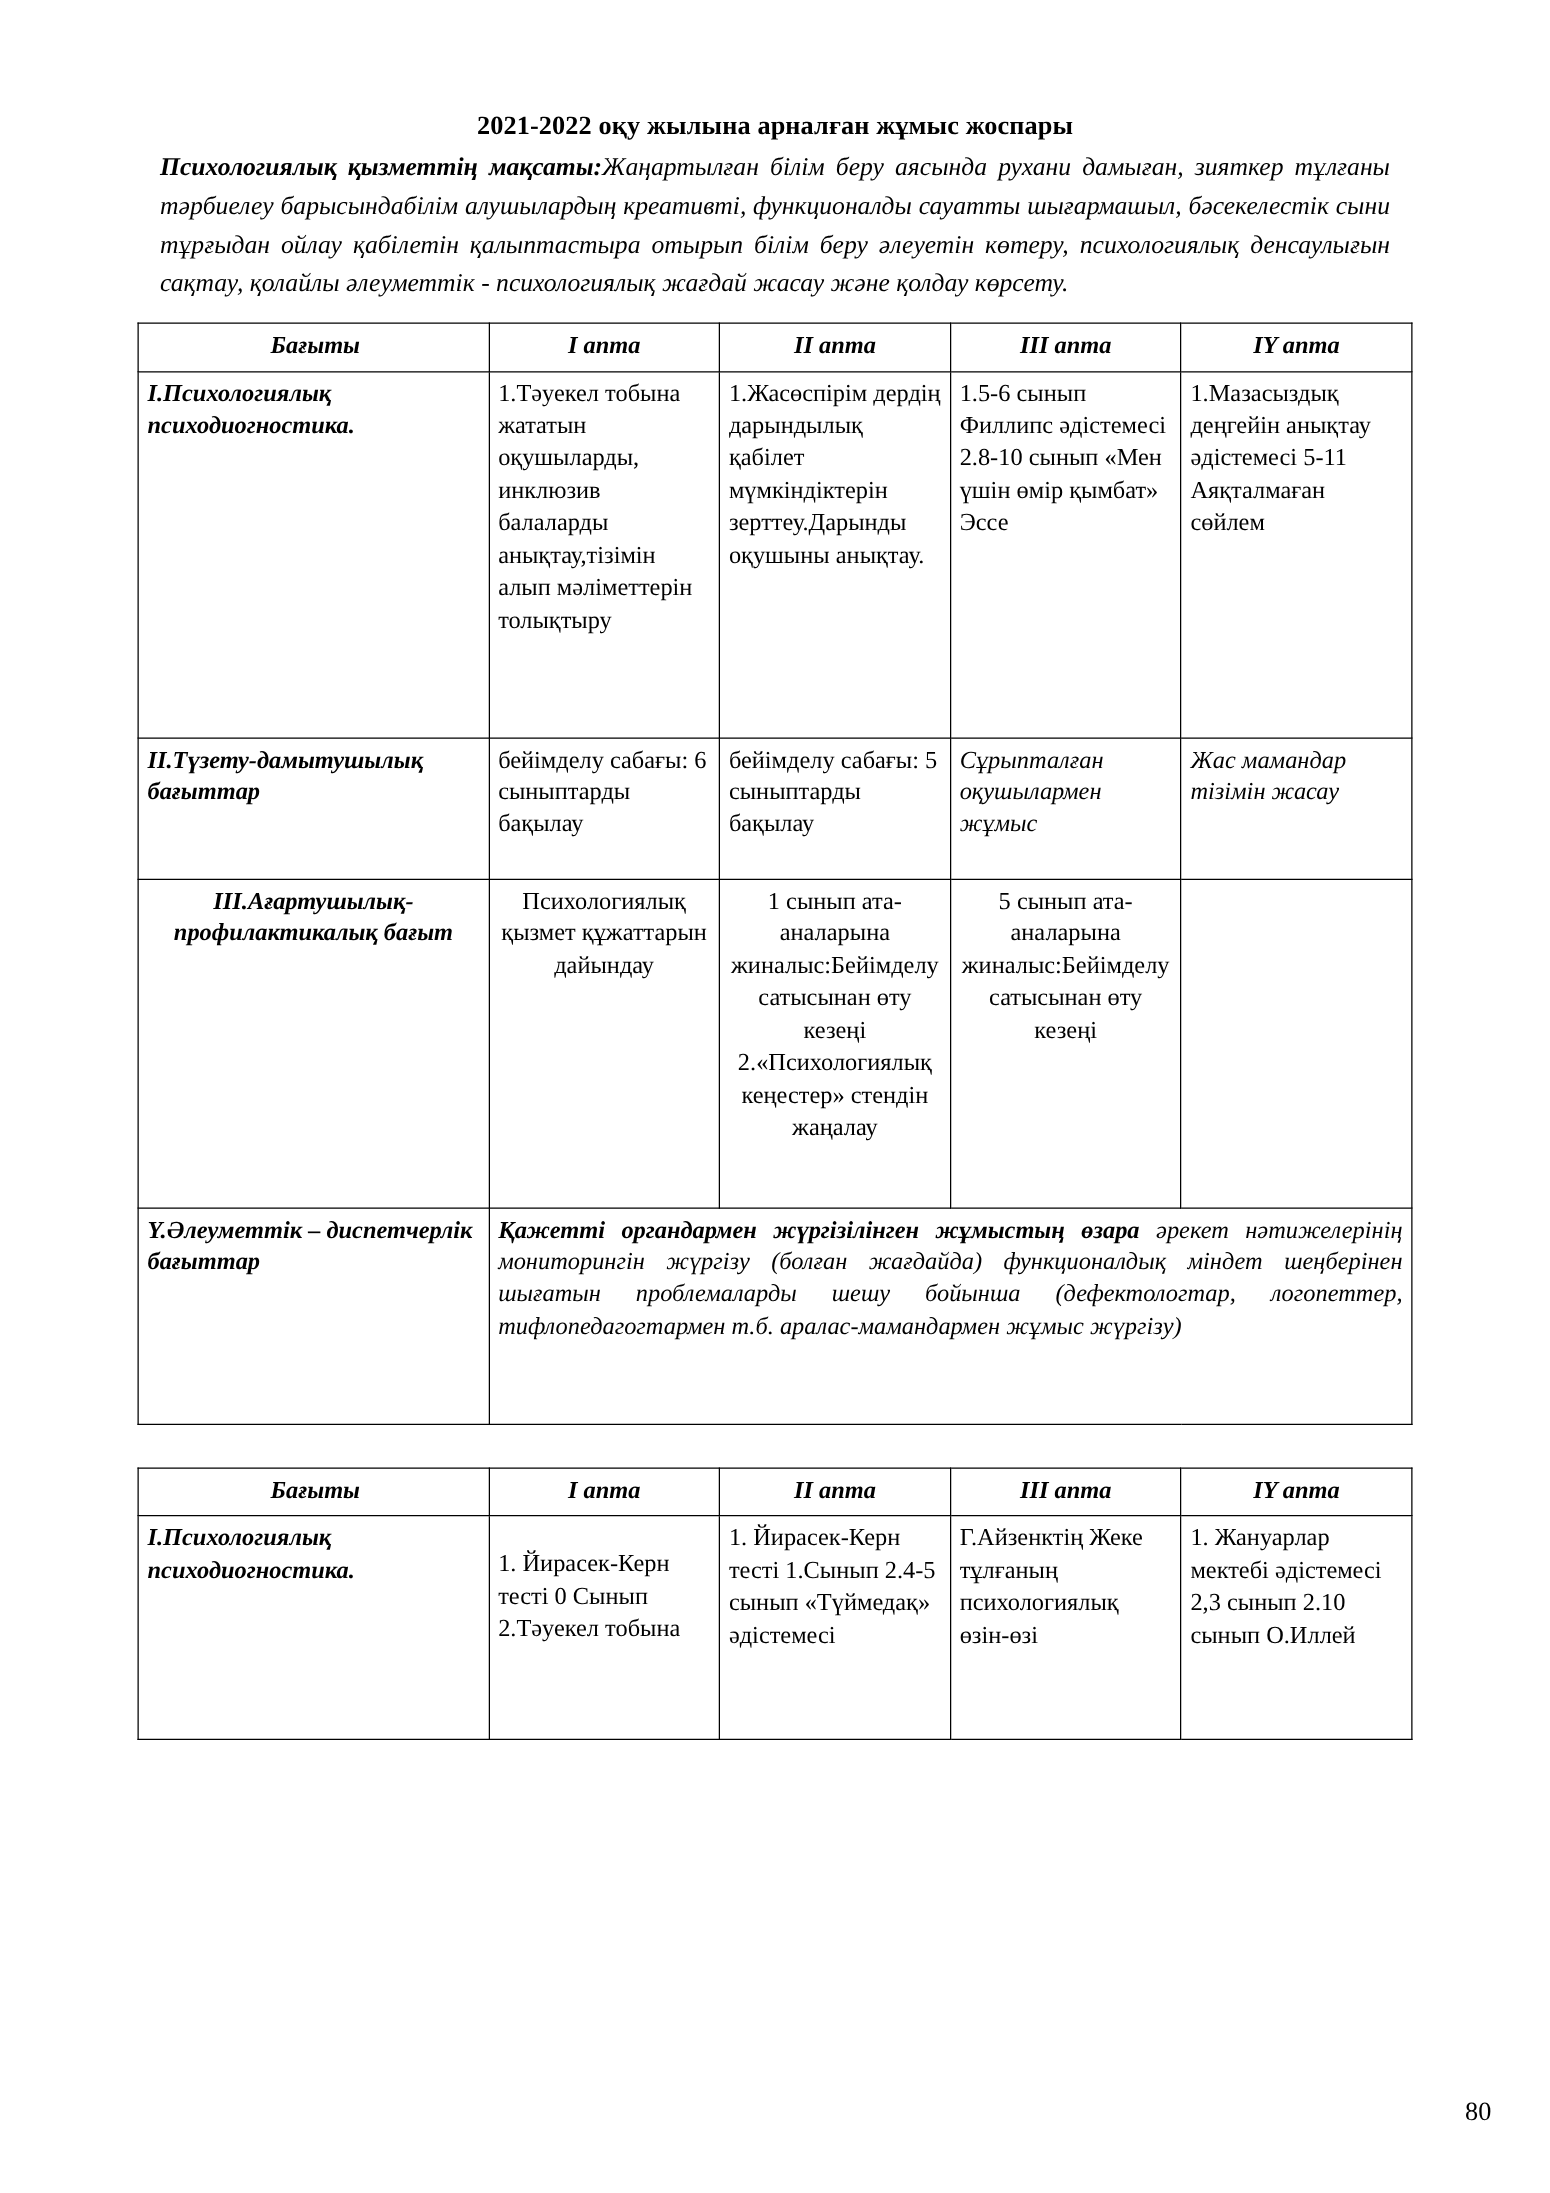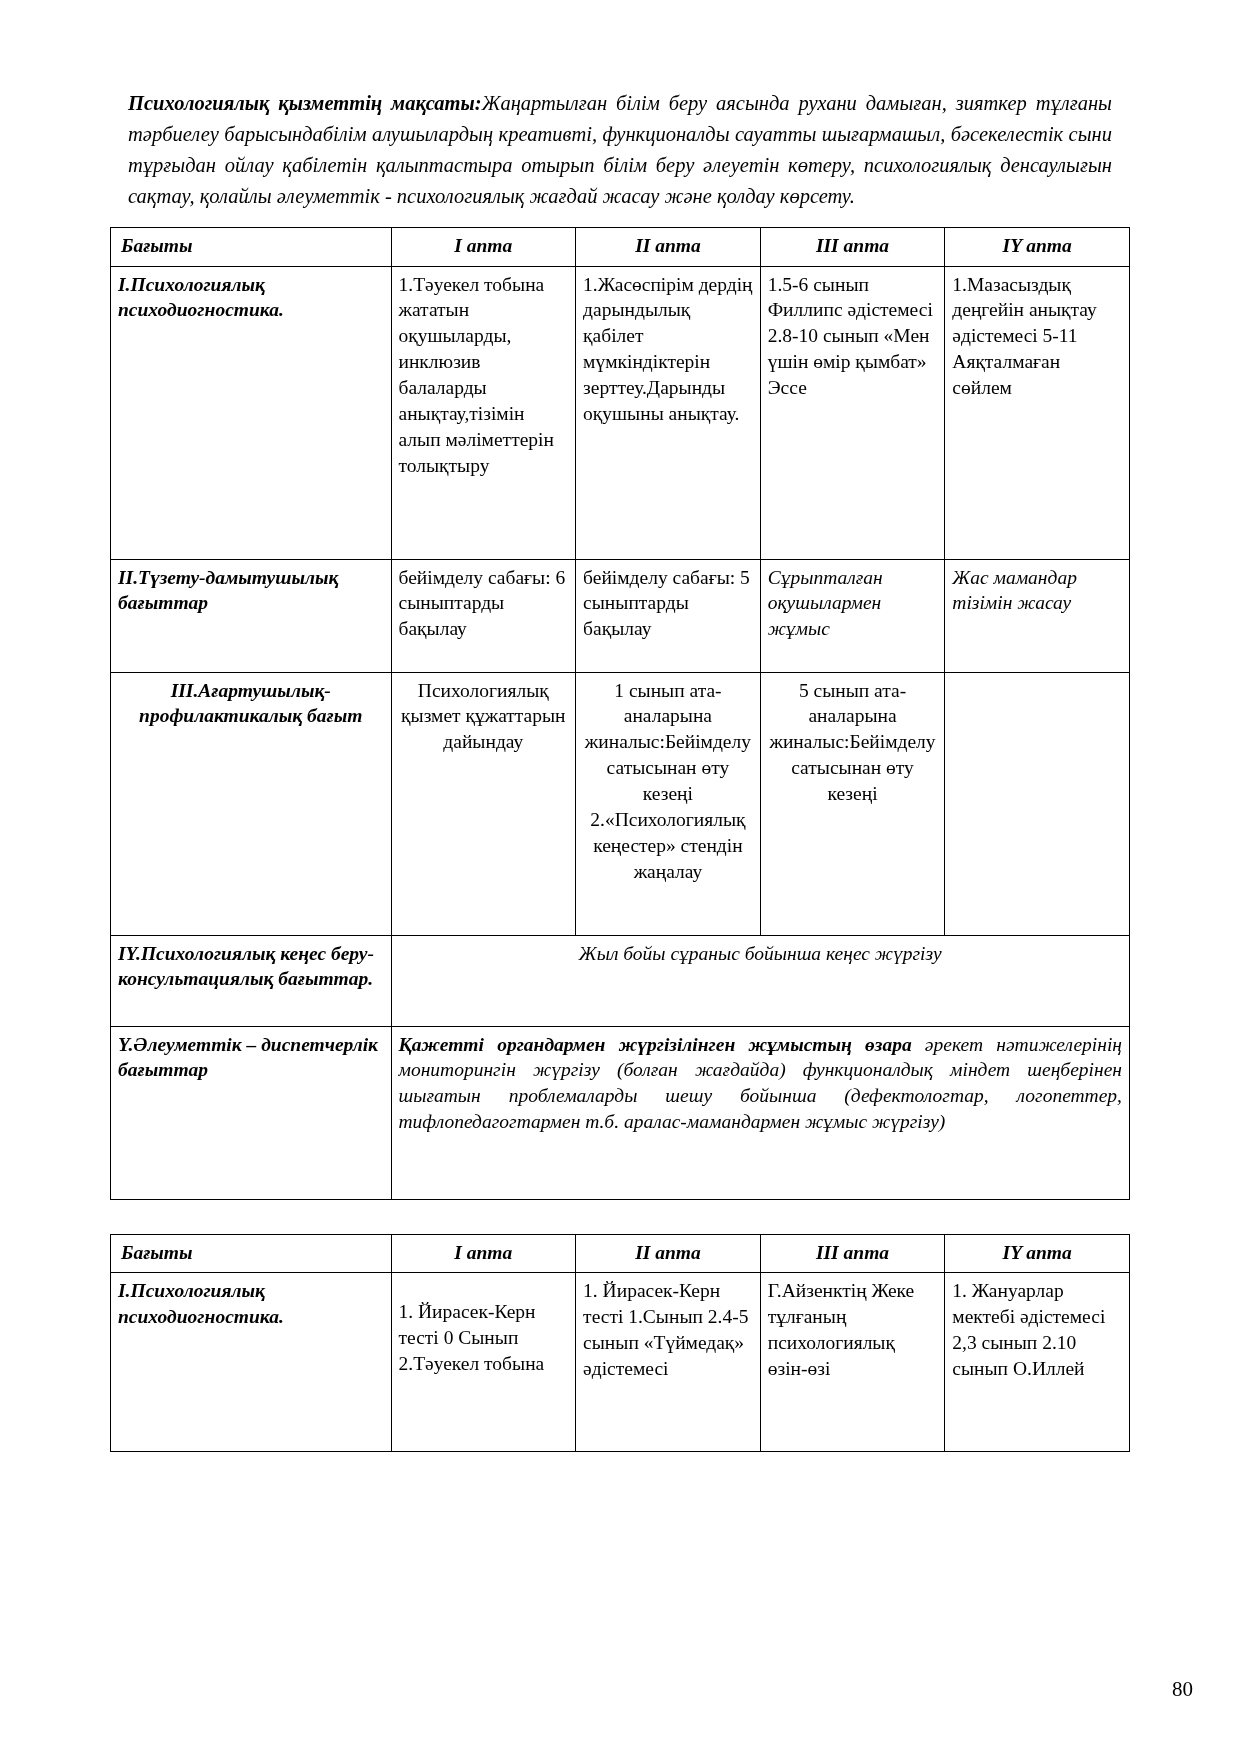--- a/index.html
+++ b/index.html
@@ -54,21 +54,21 @@
   .col-w  { width: 18.1%; }
   thead td {
     text-align: center;
     font-weight: bold;
     font-style: italic;
     font-size: 19.5px;
     padding-top: 4px;
     padding-bottom: 5px;
   }
   thead td.head-dir {
-    text-align: left;
+    text-align: center;
     padding-left: 10px;
     margin-left: 14px;
   }
   td.dir-cell {
     font-weight: bold;
     font-style: italic;
   }
   td.ital {
     font-style: italic;
   }
@@ -105,20 +105,21 @@
     right: 47px;
     bottom: 52px;
     font-size: 21px;
   }
 </style>
 </head>
 <body>
 
 <div class="page">
 
+  <div class="doc-title">2021-2022 оқу жылына арналған жұмыс жоспары</div>
 
   <p class="intro"><span class="lead">Психологиялық қызметтің мақсаты:</span><span>Жаңартылған білім беру аясында рухани дамыған, зияткер  тұлғаны тәрбиелеу барысындабілім алушылардың креативті, функционалды сауатты шығармашыл, бәсекелестік сыни тұрғыдан ойлау қабілетін қалыптастыра отырып білім беру әлеуетін көтеру, психологиялық денсаулығын сақтау, қолайлы әлеуметтік  - психологиялық жағдай жасау және қолдау көрсету.</span></p>
 
   <table class="plan">
     <colgroup>
       <col class="col-dir">
         <col class="col-w">
         <col class="col-w">
         <col class="col-w">
         <col class="col-w">
@@ -147,24 +148,20 @@
         <td class="ital">Сұрыпталған оқушылармен жұмыс</td>
         <td class="ital">Жас мамандар тізімін жасау</td>
       </tr>
       <tr class="tall-3">
         <td class="dir-cell">III.Ағартушылық-профилактикалық бағыт</td>
         <td>Психологиялық қызмет құжаттарын дайындау</td>
         <td>1 сынып ата-аналарына жиналыс:Бейімделу сатысынан өту кезеңі 2.«Психологиялық кеңестер» стендін жаңалау</td>
         <td>5 сынып ата-аналарына жиналыс:Бейімделу сатысынан өту кезеңі</td>
         <td></td>
       </tr>
-      <tr class="tall-4">
-        <td class="dir-cell">IY.Психологиялық кеңес беру- консультациялық бағыттар.</td>
-        <td class="center-span" colspan="4">Жыл бойы сұраныс бойынша кеңес жүргізу</td>
-      </tr>
       <tr class="tall-5">
         <td class="dir-cell">Y.Әлеуметтік – диспетчерлік бағыттар</td>
         <td class="merged-block" colspan="4"><span class="bold-lead">Қажетті органдармен  жүргізілінген  жұмыстың  өзара</span> <span>әрекет нәтижелерінің мониторингін жүргізу (болған жағдайда) функционалдық міндет шеңберінен шығатын проблемаларды шешу бойынша (дефектологтар, логопеттер, тифлопедагогтармен т.б. аралас-мамандармен жұмыс жүргізу)</span></td>
       </tr>
     </tbody>
   </table>
 
   <table class="plan second-table">
     <colgroup>
       <col class="col-dir">

